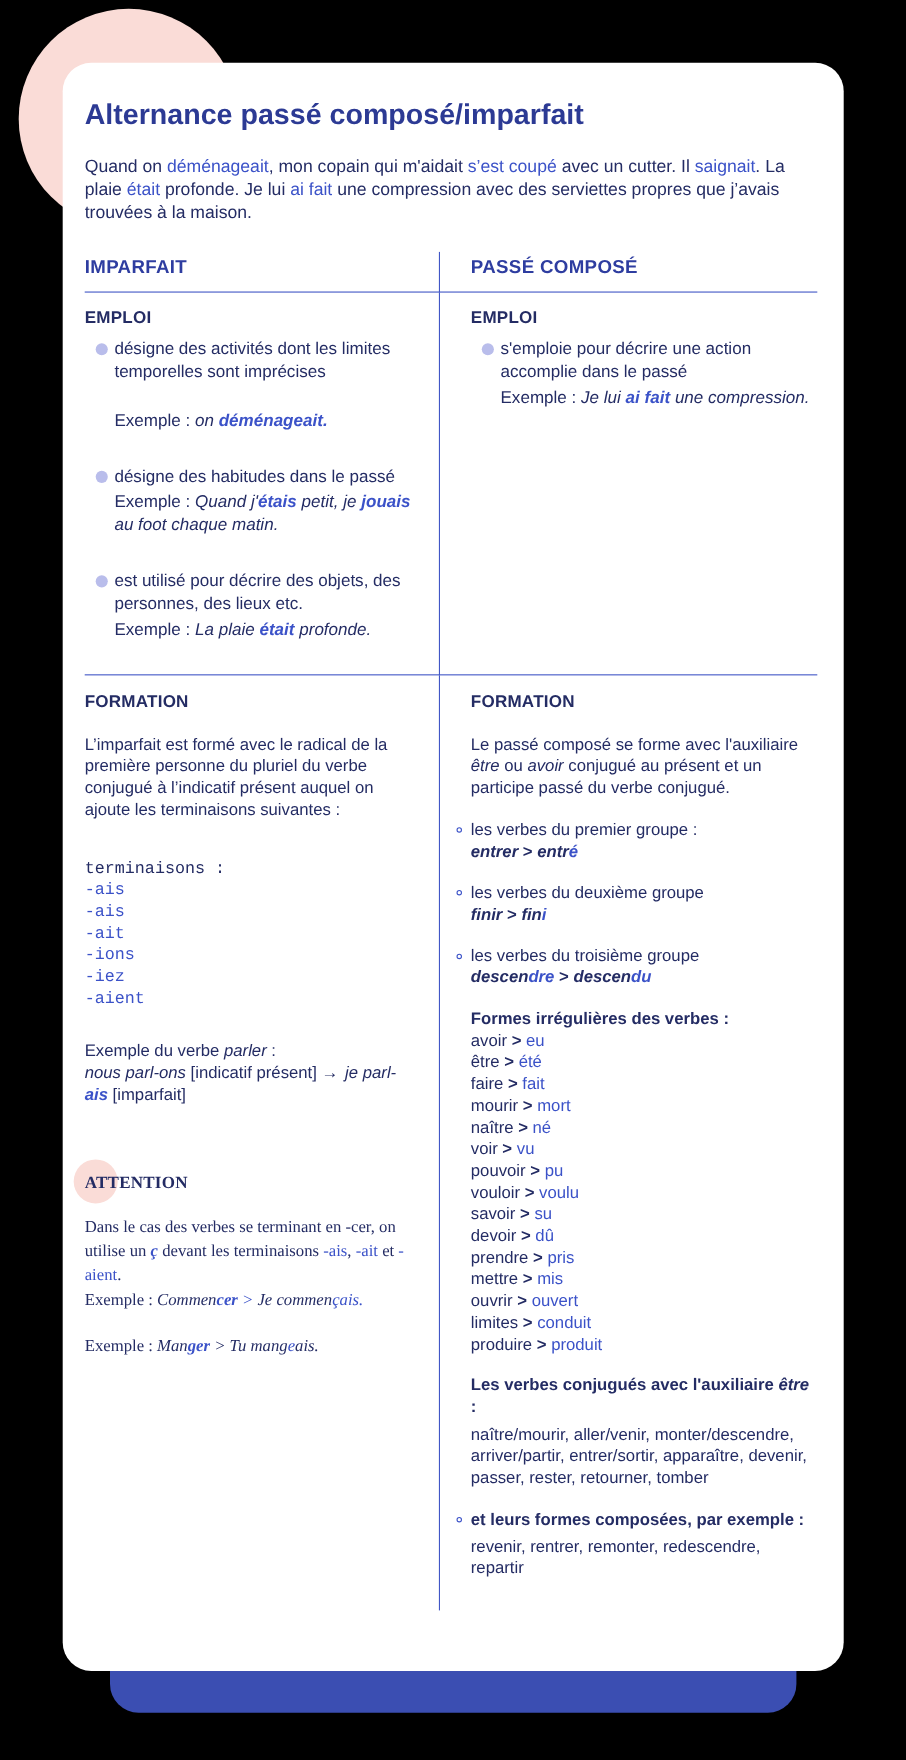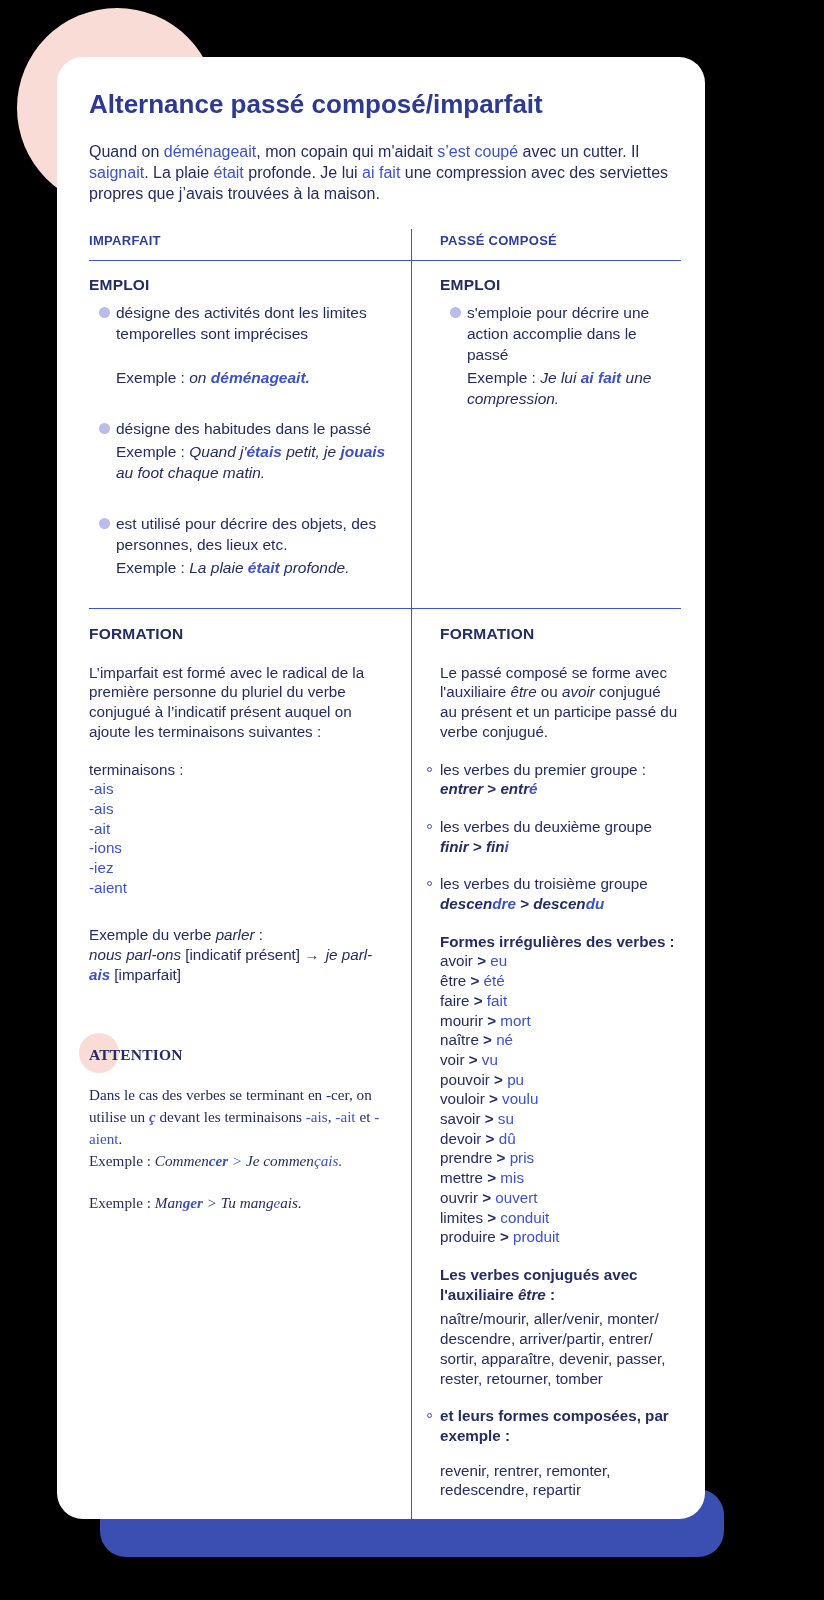--- a/index.html
+++ b/index.html
@@ -9,62 +9,62 @@
   *{box-sizing:border-box;margin:0;padding:0}
   html,body{background:#000;}
   body{font-family:"Liberation Sans","DejaVu Sans",sans-serif;color:var(--navy);}
   .stage{position:relative;width:824px;height:1600px;background:#000;overflow:hidden;}
 
   .pink-circle-top{position:absolute;left:17px;top:8px;width:200px;height:200px;
     border-radius:50%;background:var(--pink);z-index:0;}
   .bottom-bar{position:absolute;left:100px;top:1489px;width:624px;height:68px;
     background:var(--bar);border-radius:26px;z-index:0;}
 
-  .card{position:absolute;left:57px;top:57px;width:648px;height:1462px;background:#fff;
-    border-radius:26px;z-index:1;overflow:hidden;padding:30px 24px 0 32px;}
+  .card{position:absolute;left:57px;top:57px;width:710px;height:1462px;background:#fff;
+    border-radius:26px;z-index:1;overflow:hidden;padding:30px 24px 0 20px;}
 
   h1{font-size:26px;line-height:31px;font-weight:700;color:var(--title);margin:2px 0 21px;}
   .intro{font-size:16px;line-height:21px;margin:0 0 25px;max-width:660px;}
 
   .tbl{display:grid;grid-template-columns:323px 1fr;}
   .cl{border-right:1.6px solid var(--line);padding-right:18px;}
   .cr{padding-left:28px;}
-  .hcell{font-size:13px;font-weight:700;color:#2e3da0;letter-spacing:.3px;
+  .hcell{font-size:17px;font-weight:700;color:#2e3da0;letter-spacing:.3px;
     padding-top:4px;padding-bottom:12px;border-bottom:1.6px solid var(--line);}
   .ecell{padding-top:13px;min-height:323px;border-bottom:1.6px solid var(--line);}
   .fcell{padding-top:15px;padding-bottom:28px;}
 
   .sec-h{font-size:15.5px;font-weight:700;letter-spacing:.2px;}
   .emploi-body{font-size:15.5px;line-height:21px;}
   .fo{font-size:15.2px;line-height:19.7px;}
 
   .b-item{position:relative;margin:7px 0 30px 27px;}
   .b-item .dot{position:absolute;left:-17px;top:5px;width:11px;height:11px;
     border-radius:50%;background:var(--lavender);}
   .ex{margin-top:2px;}
   .ex.gap{margin-top:23px;}
 
   .fo .para{margin-top:19px;}
-  .endings{margin-top:18px;}
+  .endings{margin-top:34px;font-family:Liberation Mono, monospace;}
   .ex-block{margin-top:28px;}
   .attn-wrap{position:relative;margin-top:60px;font-family:Liberation Serif, serif;}
   .attn-circle{position:absolute;left:-10px;top:-12px;width:40px;height:40px;
     border-radius:50%;background:var(--pink);z-index:0;}
   .attn-h{position:relative;z-index:1;}
   .attn-p{margin-top:20px;}
   .attn-p .pline{line-height:22px;}
 
   .sub{margin-top:19px;}
   .oc-item{position:relative;margin-top:18px;}
   .oc-item .ocirc{position:absolute;left:-13px;top:7px;width:5px;height:5px;
     border:1.8px solid var(--blue);border-radius:50%;background:#fff;}
   .irr-head{margin-top:18px;}
   .aux-head{margin-top:18px;}
   .aux-list{margin-top:5px;}
-  .comp-list{margin-top:15px;}
+  .comp-list{margin-top:5px;}
 
   .sb{color:var(--blue);}
   .si{font-style:italic;}
   .sw{font-weight:700;}
   .arrow{letter-spacing:1px;}
 </style>
 </head>
 <body>
 
 <div class="stage">

